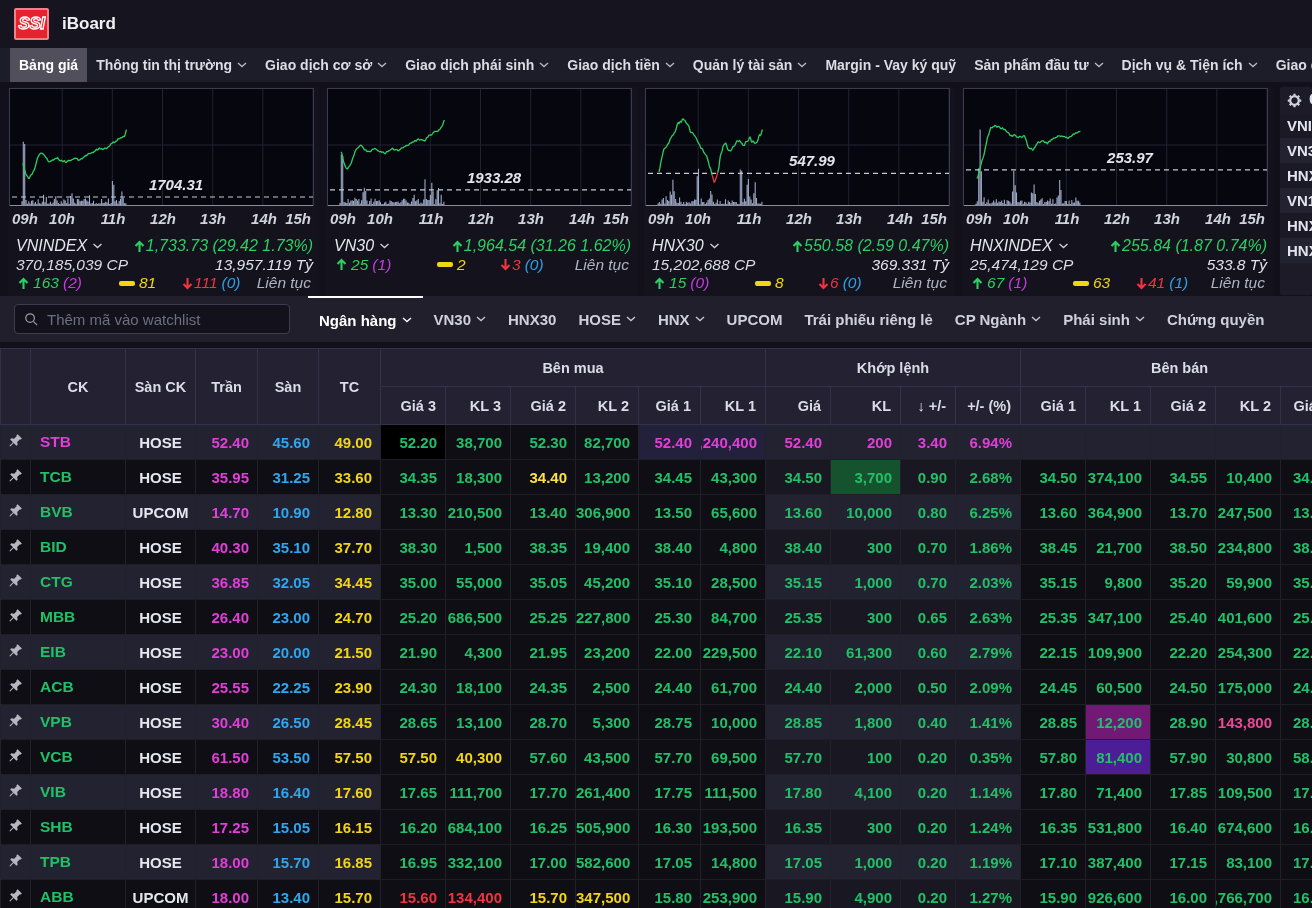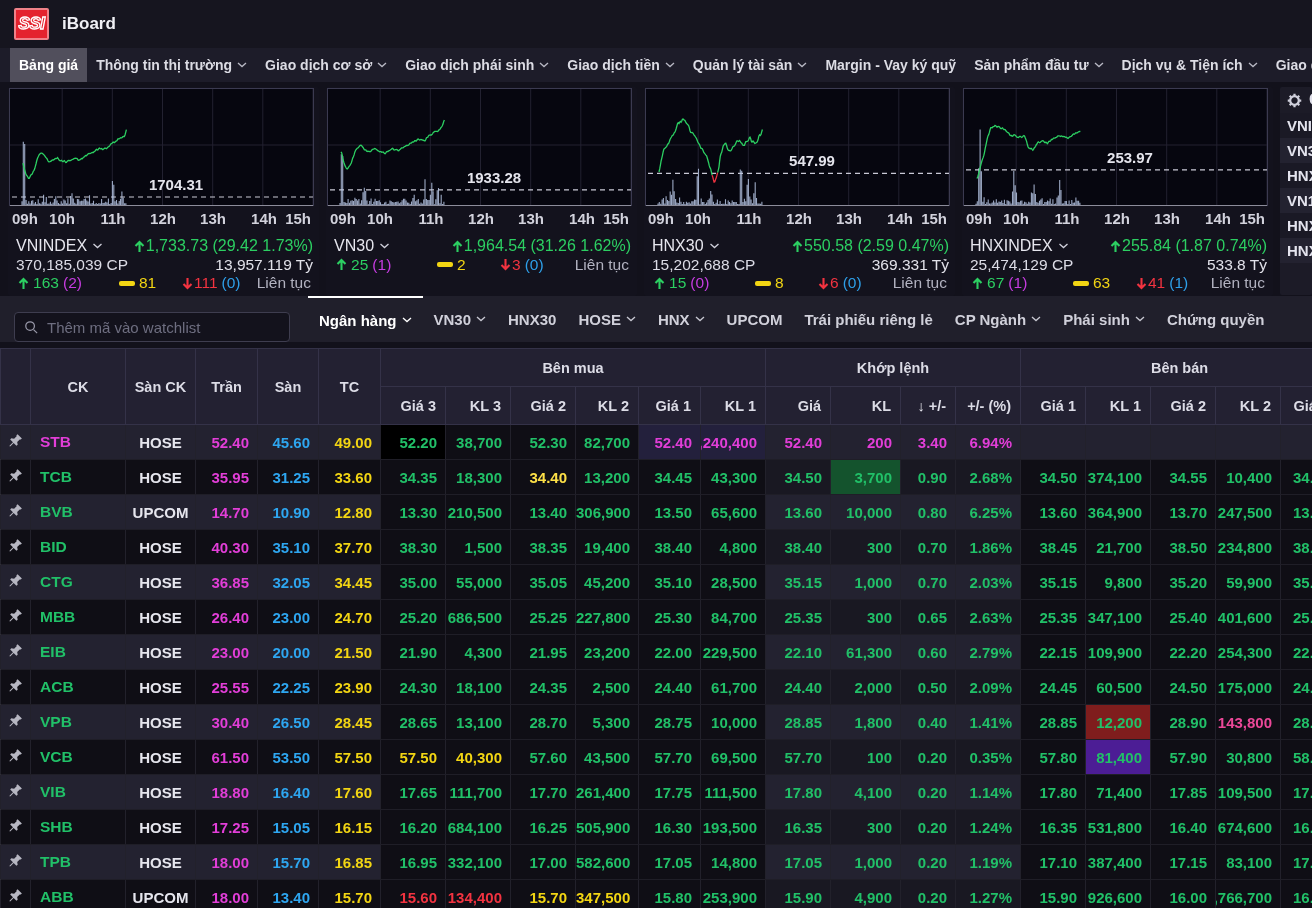--- a/index.html
+++ b/index.html
@@ -10,42 +10,42 @@
   -webkit-text-stroke:1.3px #fff; font-weight:bold; font-size:17px;
   font-style:italic; letter-spacing:-0.5px; }
 .brand { color:#f0f0f5; font-size:17px; font-weight:600; margin-left:13px; }
 .nav { height:34px; background:#1d1c29; display:flex; align-items:stretch; padding-left:10px;
   white-space:nowrap; overflow:hidden; }
 .navitem { display:flex; align-items:center; padding:0 9px; color:#dcdce4; font-size:14px;
   font-weight:bold; }
 .navitem.active { background:#514f5c; color:#fff; }
 .charts { height:214px; display:flex; padding:5px 0 0 8px; background:#12111b; }
 .panel { width:311px; margin-right:7px; background:#13121d; padding:1px 2px 12px 1px;
-  border-radius:2px; }
+  border-radius:2px;font-style:italic; }
 .pinfo { padding:5px 4px 0 7px; }
 .prow { display:flex; justify-content:space-between; align-items:center; height:18.5px; }
 .pname { color:#e6e6ee; font-size:16px; font-weight:normal; display:flex; align-items:center; }
 .pchg { color:#2ccf62; font-size:16px; font-weight:normal; display:flex; align-items:center; }
 .pcp { color:#dcdce6; font-size:15.5px; }
 .pty { color:#e2e2ea; font-size:15.5px; }
 .pstats { font-size:15.5px; font-weight:normal; position:relative; }
 .sup { color:#2ccf62; position:absolute; left:2px; display:flex; align-items:center; }
 .paren { color:#c63ce0; margin-left:4px; }
 .parenb { color:#2e9fe8; margin-left:4px; }
 .sflat { color:#f2d513; position:absolute; left:103px; display:flex; align-items:center; }
 .ybar { width:16px; height:5px; background:#f2d513; border-radius:2px; margin-right:4px;
   display:inline-block; }
 .sdn { color:#f23340; position:absolute; left:166px; display:flex; align-items:center; }
 .slt { color:#b2b2c0; position:absolute; right:2px; font-weight:normal; }
 .side { width:32px; background:#1c1b27; border-radius:2px; overflow:hidden; height:208px; }
 .siderow0 { height:26px; display:flex; align-items:center; padding-left:7px; }
 .siderow0 svg { flex-shrink:0; }
 .siderow { height:25px; line-height:25px; padding-left:7px; color:#e4e4ee; font-size:15px;
   font-weight:bold; white-space:nowrap; }
-.tabsrow { height:46px; background:#201f2b; display:flex; align-items:flex-end;
+.tabsrow { height:46px; background:#201f2b; display:flex; align-items:center;
   padding-left:14px; position:relative; }
 .search { flex-shrink:0; width:276px; height:30px; background:#13121c; border:1px solid #3e3d4f;
   border-radius:4px; display:flex; align-items:center; padding-left:9px; }
 .search span { color:#6e6e80; font-size:15px; margin-left:8px; }
 .tabs { display:flex; align-items:center; margin-left:18px; height:100%; }
 .tab { display:flex; align-items:center; color:#d0d0da; font-size:15px; font-weight:bold;
   padding:0 11px; height:100%; white-space:nowrap; }
 .tab.active { color:#fff; border-top:2px solid #fff; }
 .tablewrap { margin-top:6px; width:1312px; overflow:hidden; }
 table { border-collapse:collapse; table-layout:fixed; width:1338px; }
@@ -614,21 +614,21 @@
           <td class="num" style="color:#21c068;background:#0f0e15">13,100</td>
           <td class="num" style="color:#21c068;background:#0f0e15">28.70</td>
           <td class="num" style="color:#21c068;background:#0f0e15">5,300</td>
           <td class="num" style="color:#21c068;background:#0f0e15">28.75</td>
           <td class="num" style="color:#21c068;background:#0f0e15">10,000</td>
           <td class="num" style="color:#21c068;background:#232230">28.85</td>
           <td class="num" style="color:#21c068;background:#232230">1,800</td>
           <td class="num" style="color:#21c068;background:#232230">0.40</td>
           <td class="num" style="color:#21c068;background:#232230">1.41%</td>
           <td class="num" style="color:#21c068;background:#0f0e15">28.85</td>
-          <td class="num" style="color:#21c068;background:#7f1d1d">12,200</td>
+          <td class="num" style="color:#21c068;background:#701a75">12,200</td>
           <td class="num" style="color:#21c068;background:#0f0e15">28.90</td>
           <td class="num" style="color:#ec4899;background:#0f0e15">143,800</td>
           <td class="num" style="color:#21c068;background:#0f0e15">28.95</td>
         </tr>
         <tr style="background:#0f0e15">
           <td class="c-pin"><svg width="15" height="15" viewBox="0 0 16 16">
               <path fill="#b7b7c2" d="M10.2 1.2 L14.8 5.8 L13.6 7 L12.5 6.8 L9.8 9.5 L10.3 12.4 L9 13.7 L6 10.7 L2.6 14.1 L1.9 14.4 L1.6 13.7 L5.3 9.9 L2.3 7 L3.6 5.7 L6.5 6.2 L9.2 3.5 L9 2.4 Z"></path>
             </svg></td>
           <td class="c-tick" style="color:#21c068">VCB</td>
           <td class="c-exch">HOSE</td>

